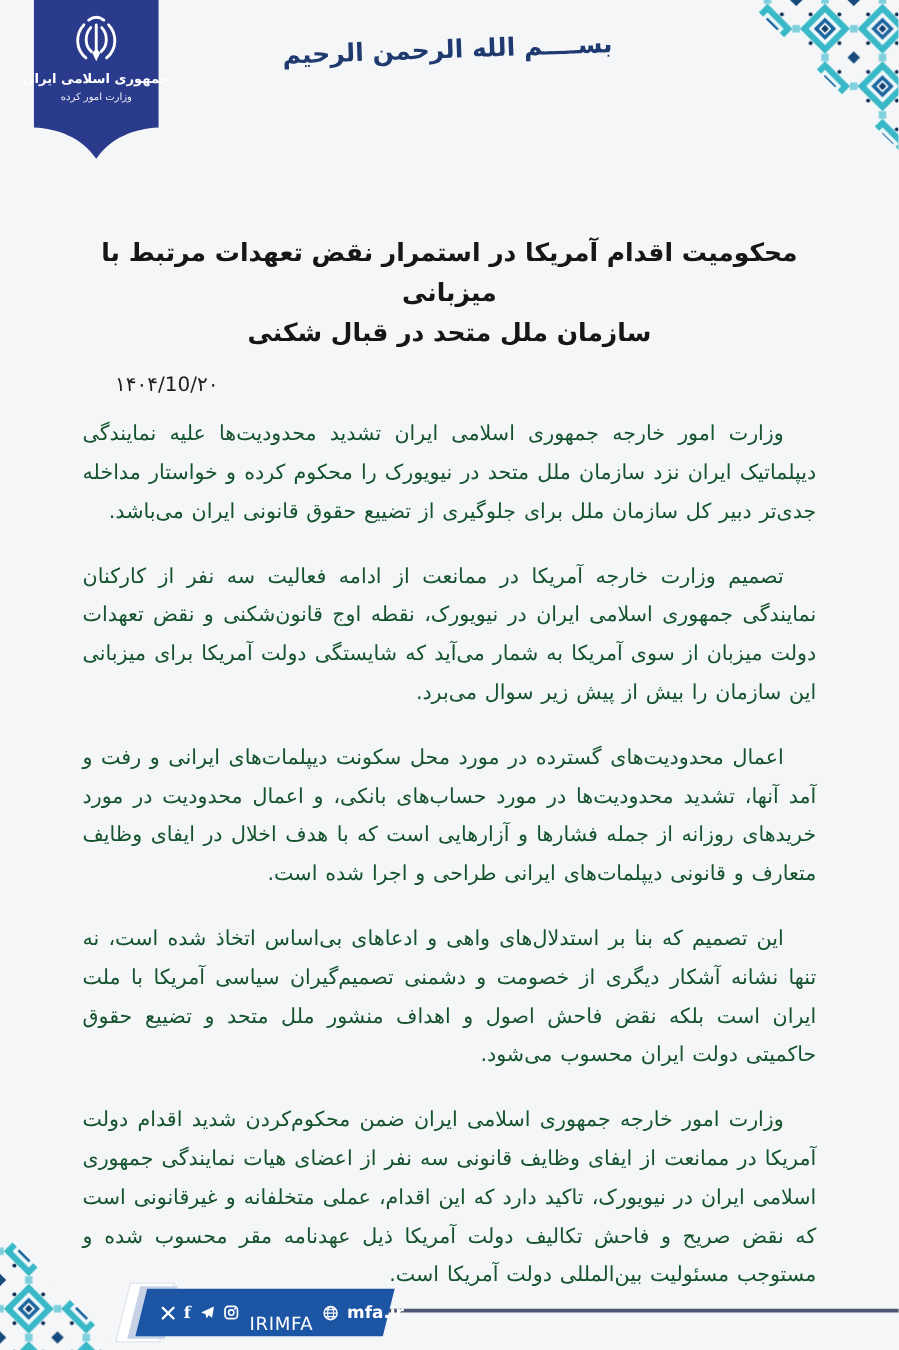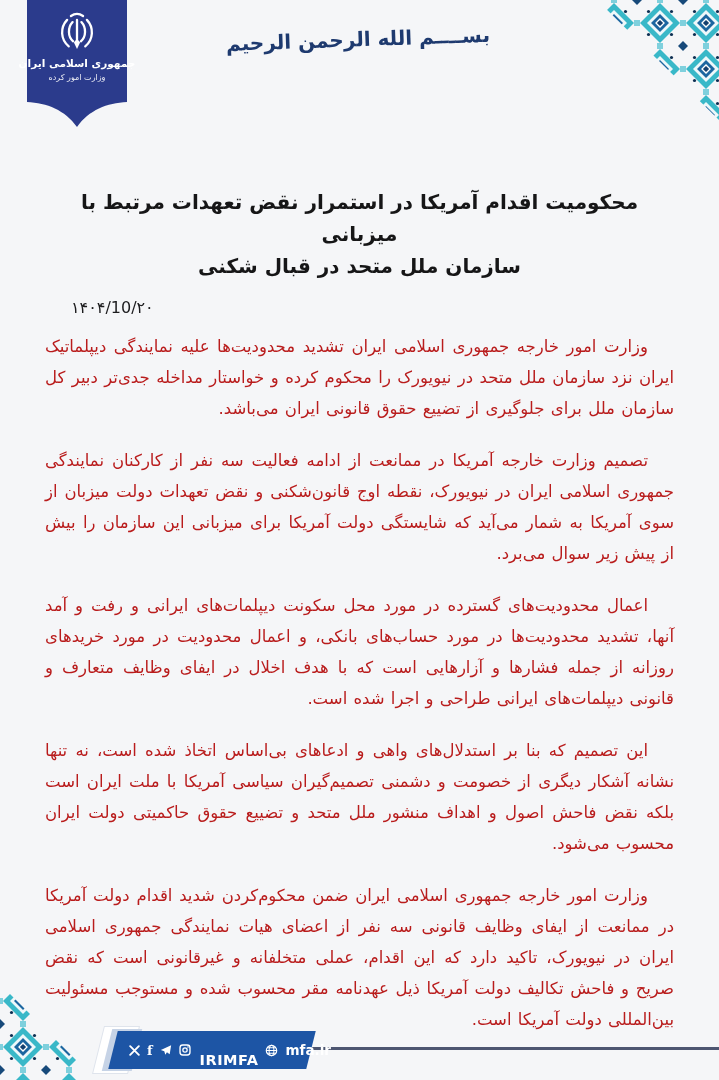--- a/index.html
+++ b/index.html
@@ -31,33 +31,33 @@
     transform: rotate(-2deg); letter-spacing: 0; direction: rtl; z-index: 2;
     white-space: nowrap;
   }
 
   .ornament-tr { position: absolute; top: 0; right: 0; z-index: 1; }
   .ornament-bl { position: absolute; bottom: 0; left: 0; z-index: 1; }
 
   
   .content {
     position: absolute; top: 186px; right: 0; left: 0;
-    padding: 0 45px; direction: rtl;
+    padding: 0 66px; direction: rtl;
   }
   .doc-title {
     text-align: center; color: #161617; font-weight: bold;
     font-size: 20px; line-height: 1.6;
   }
   .doc-date {
     direction: ltr; text-align: left;
     padding-left: 26px; margin: 16px 0 14px;
     font-size: 16px; color: #1c1c1e;
   }
   .doc-paragraphs p {
-    margin: 0 0 21px; font-size: 16.5px; line-height: 1.88; color: #b91c1c;
+    margin: 0 0 21px; font-size: 16.5px; line-height: 1.88; color: #14532d;
     text-align: justify; text-align-last: right; text-indent: 26px;
     word-spacing: 1px;
   }
 
   
   .footer-line {
     position: absolute; left: 296px; top: 1047px; width: 423px; height: 2.5px;
     background: #4d5671; z-index: 2;
   }
   .footer-banner {
@@ -77,21 +77,21 @@
     position: absolute; inset: 0; background: #1d55a5; transform: skewX(-14deg);
   }
   .footer-content {
     position: relative; z-index: 2; height: 100%;
     display: flex; direction: ltr; align-items: center;
     gap: 7px; padding: 0 10px 0 16px; color: #ffffff;
   }
   .f-icon { display: inline-flex; align-items: center; justify-content: center; width: 13px; height: 13px; }
   .f-icon svg { display: block; }
   .fb-letter { font-weight: bold; font-size: 13px; font-family: "DejaVu Serif", serif; line-height: 1; }
-  .handle { font-weight: bold; font-size: 14.5px; letter-spacing: .5px; margin-left: 2px; margin-top: 20px; }
+  .handle { font-weight: normal; font-size: 14.5px; letter-spacing: .5px; margin-left: 2px; margin-top: 20px; }
   .site { font-weight: bold; font-size: 13.5px; margin-left: 0; }
 </style>
 </head>
 <body>
 
 <div class="page">
 
   <div class="logo-banner">
     <svg class="shape" width="100" height="130" viewBox="0 0 100 130">
       <path d="M0,0 H100 V102 C80,103 62,110 50,127 C38,110 20,103 0,102 Z" fill="#2b3b8c"></path>

